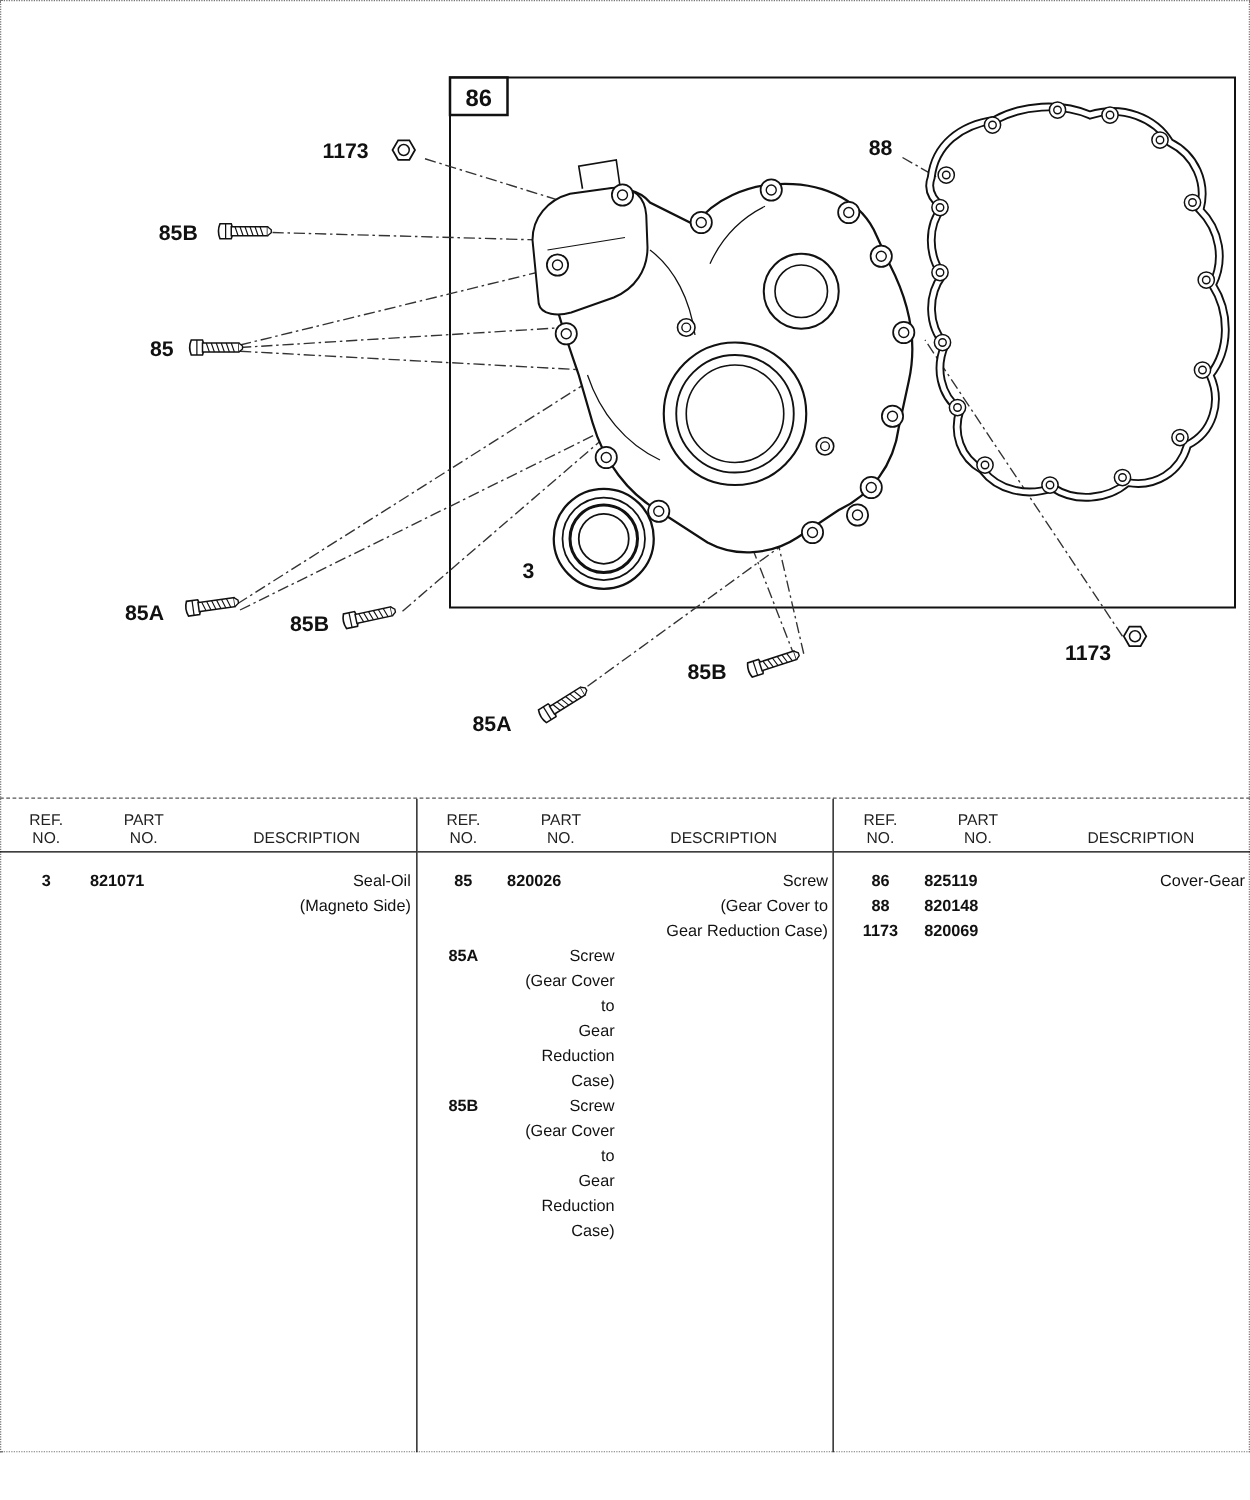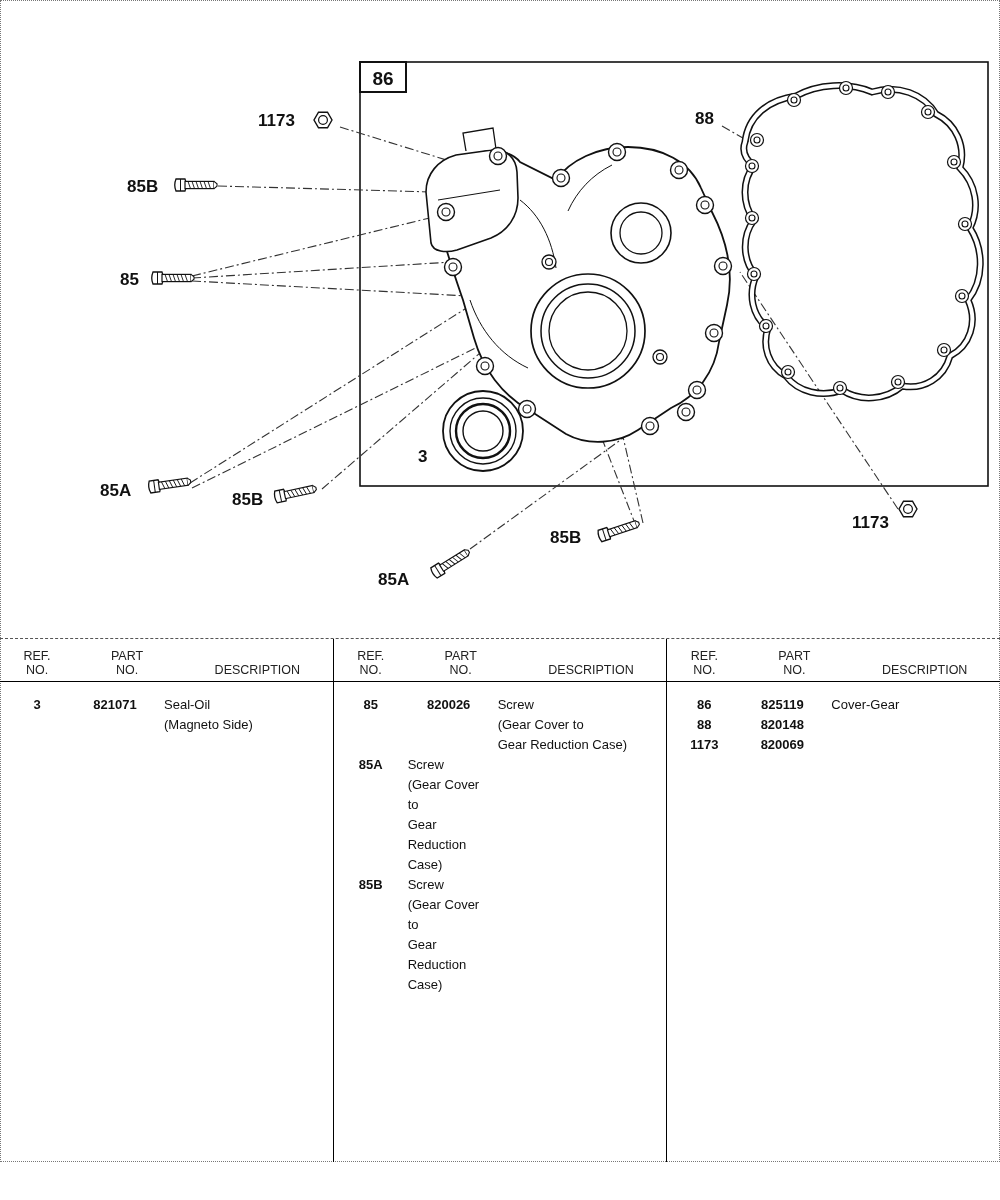--- a/index.html
+++ b/index.html
@@ -8,27 +8,27 @@
   .page{position:relative;width:1000px;height:1162px;background:#fff;outline:1px dotted #777;outline-offset:-1px;overflow:hidden}
   .diagram{position:absolute;top:0;left:0;width:1000px;height:625px}
   svg text{fill:#111}
   .clabel{font-family:"Liberation Sans",sans-serif;font-size:17px;font-weight:bold}
   .blabel{font-family:"Liberation Sans",sans-serif;font-size:19px;font-weight:bold}
   .leader path{stroke:#333;stroke-width:1.1;fill:none;stroke-dasharray:9 3 2 3}
   .art{stroke:#111;fill:#fff}
   .ptable{position:absolute;left:0;top:638px;width:1000px;height:562px;border-top:1px dashed #555;display:flex}
   .tcol{flex:1 1 0;min-width:0}
   .tcol + .tcol{border-left:1px solid #000}
-  .thead{display:grid;grid-template-columns:62px 86px 1fr;column-gap:16px;padding:5px 4px 4px 6px;border-bottom:1.4px solid #000;min-height:43px}
+  .thead{display:grid;grid-template-columns:62px 86px 1fr;column-gap:4px;padding:5px 4px 4px 6px;border-bottom:1.4px solid #000;min-height:43px}
   .th{font-size:12.5px;line-height:14px;text-align:center;color:#222;align-self:end}
   .tbody{padding-top:13px}
   .trow{display:grid;grid-template-columns:62px 86px 1fr;column-gap:4px;padding:0 4px 0 6px;font-size:13px;line-height:20px;color:#111}
   .cell.ref{font-weight:bold;text-align:center}
-  .cell.part{font-weight:bold;text-align:center}
-  .cell.desc{text-align:left;padding-left:2px}
+  .cell.part{font-weight:bold;text-align:left}
+  .cell.desc{text-align:right;padding-left:2px}
 </style>
 </head>
 <body>
 
 <div class="page">
 
   <div class="diagram">
     <svg width="1000" height="625" viewBox="0 0 1000 625">
 
       <defs>

